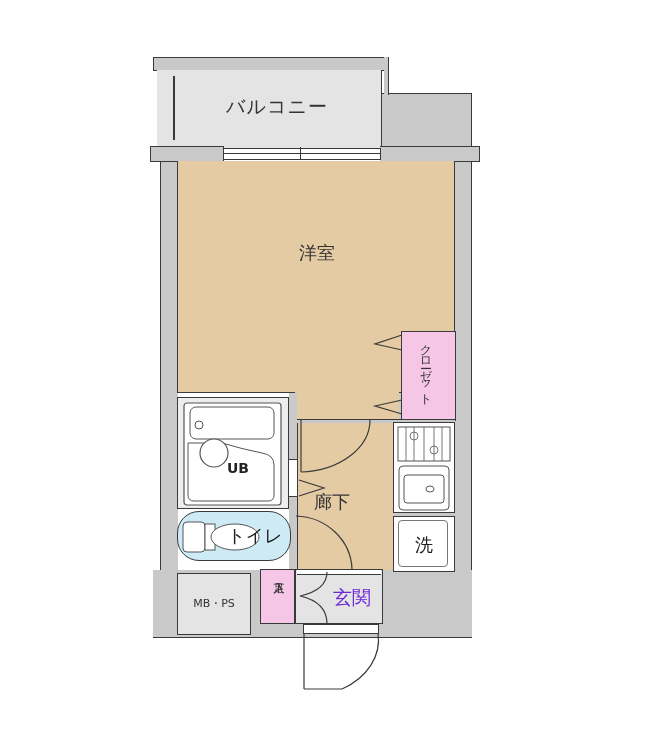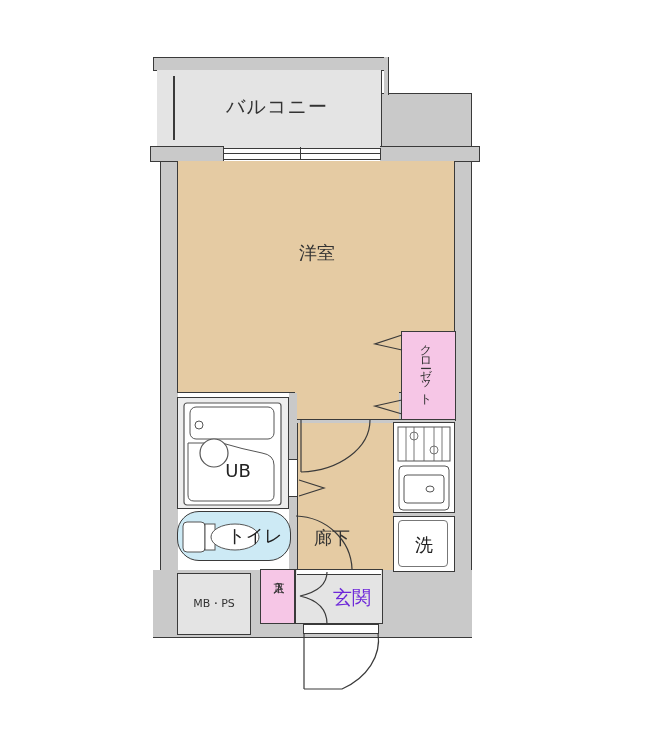--- a/index.html
+++ b/index.html
@@ -62,28 +62,28 @@
   </svg>
 
   <div class="abs" style="left:177px;top:397px;width:112px;height:112px;background:#ededed;border:1.5px solid #3a3a3a;">
     <svg style="left:4px;top:3px;" width="104" height="104">
       <rect x="2" y="2" width="97" height="102" rx="3" fill="#fff" stroke="#555" stroke-width="1.2"></rect>
       <rect x="8" y="6" width="84" height="32" rx="6" fill="#fff" stroke="#555" stroke-width="1"></rect>
       <circle cx="17" cy="24" r="4" fill="none" stroke="#555"></circle>
       <path d="M6 42 L40 42 Q60 48 80 52 Q92 54 92 64 L92 94 Q92 100 86 100 L12 100 Q6 100 6 94 Z" fill="#fff" stroke="#555" stroke-width="1"></path>
       <circle cx="32" cy="52" r="14" fill="#fff" stroke="#555" stroke-width="1.2"></circle>
     </svg>
-    <div class="abs label" style="left:40px;top:62px;width:40px;font-size:18px;font-weight:normal;color:#222;">UB</div>
+    <div class="abs label" style="left:40px;top:62px;width:40px;font-size:14px;font-weight:bold;color:#222;">UB</div>
   </div>
 
   <div class="abs wall-noborder" style="left:289px;top:393px;width:8px;height:176px;"></div>
   <div class="abs white" style="left:288px;top:459px;width:11px;height:38px;"></div>
 
   <div class="abs room" style="left:297px;top:420px;width:96px;height:150px;border-left:1.5px solid #3a3a3a;">
-    <div class="abs label" style="left:9px;top:70px;width:50px;font-size:18px;margin-top:36px;">廊下</div>
+    <div class="abs label" style="left:9px;top:70px;width:50px;font-size:18px;">廊下</div>
   </div>
 
   <div class="abs" style="left:297px;top:419px;width:158px;height:4px;background:#c9c9c9;border-top:1.5px solid #3a3a3a;"></div>
 
   <svg style="left:297px;top:420px;" width="80" height="60">
     <path d="M4 52 A72 52 0 0 0 73 0" fill="none" stroke="#3a3a3a" stroke-width="1.2"></path>
     <line x1="4" y1="0" x2="4" y2="52" stroke="#3a3a3a" stroke-width="1.2"></line>
   </svg>
 
   <svg style="left:299px;top:478px;" width="30" height="20">

